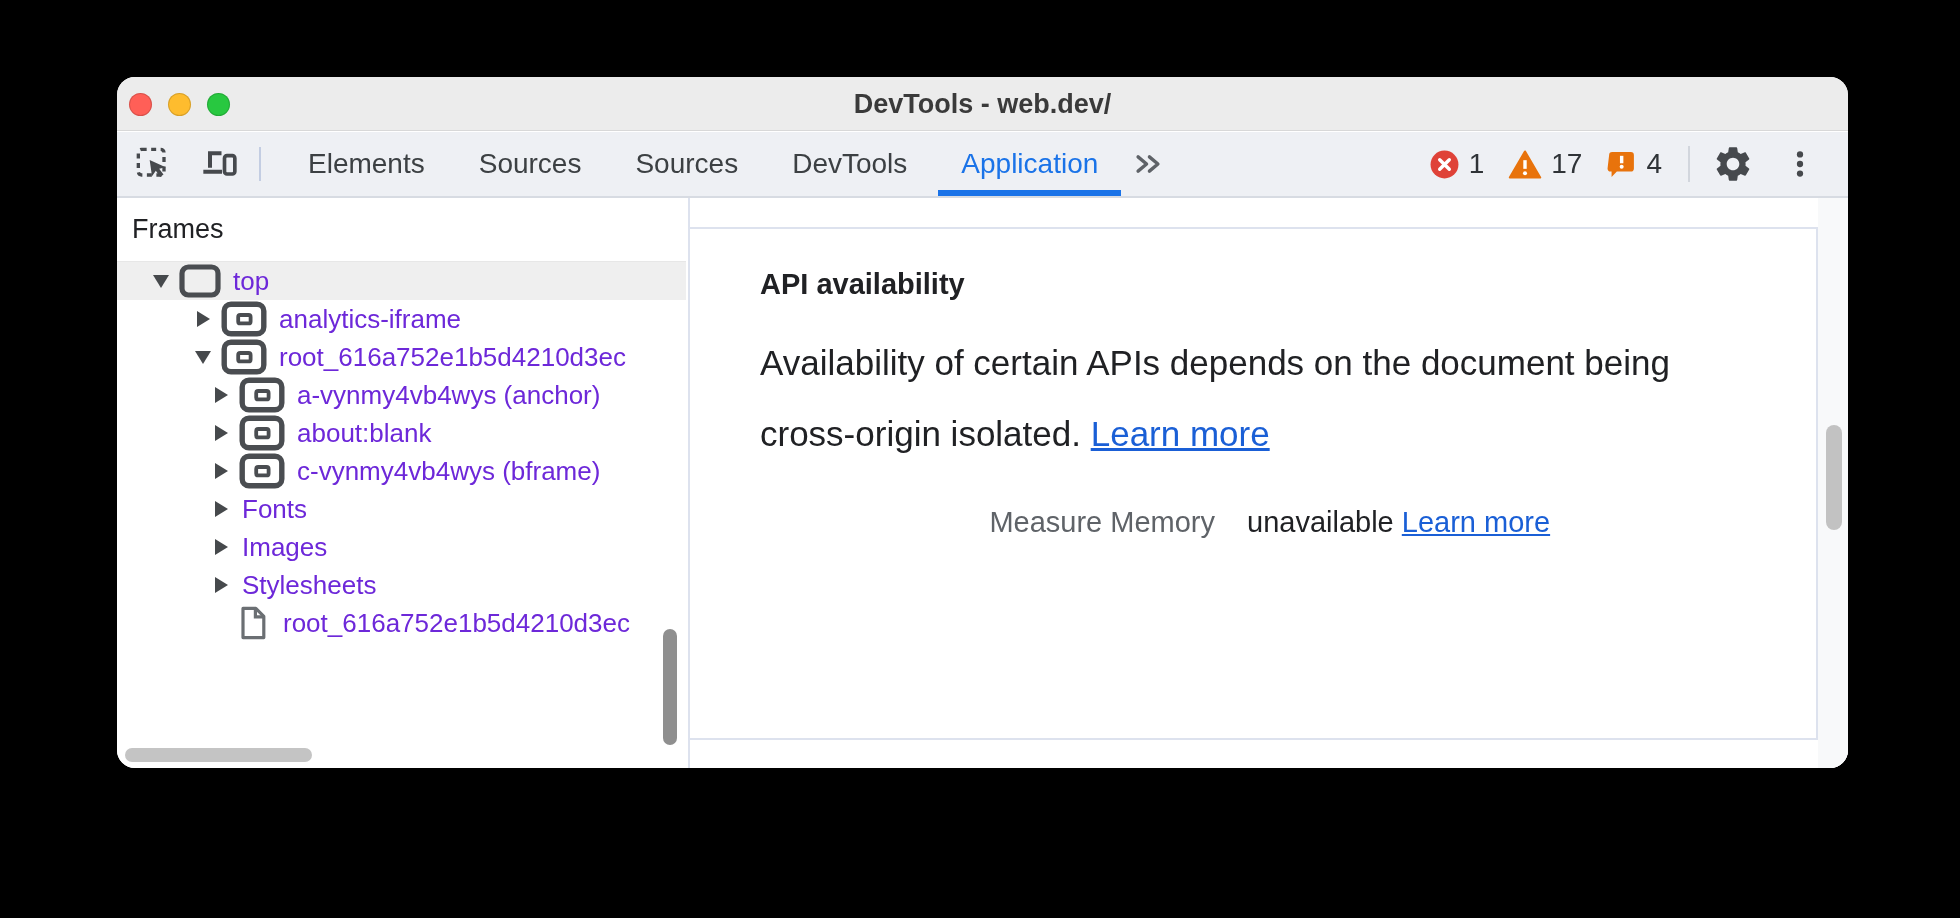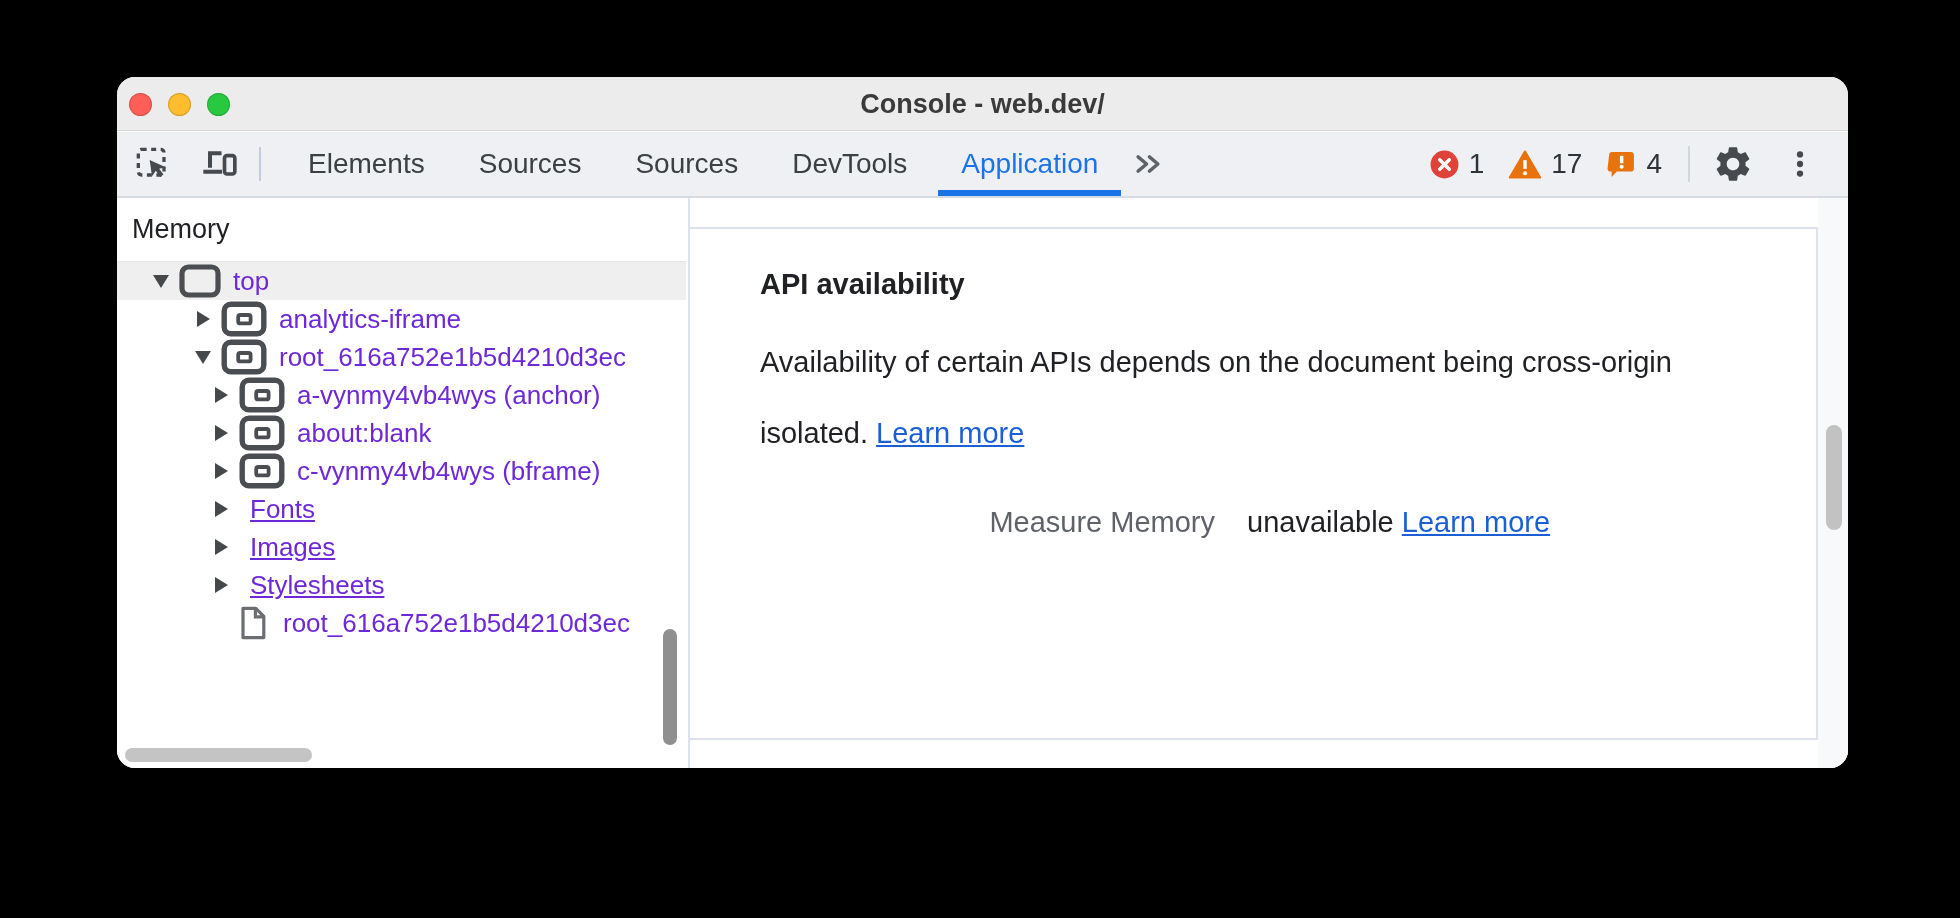--- a/index.html
+++ b/index.html
@@ -33,33 +33,33 @@
   .frames-header{height:64px;display:flex;align-items:center;padding-left:15px;font-size:27px;color:#202124;
                  border-bottom:1px solid #e7e7e7;}
   .tree{position:relative;}
   .trow{height:38px;display:flex;align-items:center;white-space:nowrap;font-size:26px;color:#6d28d9;overflow:hidden;}
   .trow.selected{background:#efefef;}
   .trow .arrowbox{width:16px;flex:none;display:flex;justify-content:center;}
   .tri-down{width:0;height:0;border-top:13px solid #46494c;border-left:8px solid transparent;border-right:8px solid transparent;}
   .tri-right{width:0;height:0;border-left:13px solid #46494c;border-top:8px solid transparent;border-bottom:8px solid transparent;}
   .lv0{padding-left:36px;} .lv1{padding-left:66px;margin-left:12px;} .lv2{padding-left:96px;} .docrow{padding-left:122px;}
   .tree-icon{margin:0 12px 0 10px;flex:none;display:flex;}
-  .grp-label{margin-left:21px;text-decoration:underline;}
+  .grp-label{margin-left:13px;}
   .doc-icon{margin-right:16px;flex:none;display:flex;}
   .v-thumb-side{position:absolute;right:9px;top:431px;width:14px;height:116px;background:#8f8f8f;border-radius:7px;}
   .h-thumb-side{position:absolute;left:8px;bottom:6px;width:187px;height:14px;background:#c4c4c4;border-radius:7px;}
   
   .main{position:absolute;left:571px;top:121px;right:0;bottom:0;background:#fff;border-left:2px solid #dde2ee;}
   .gutter{position:absolute;right:0;top:0;bottom:0;width:30px;background:#f8f9fa;}
   .v-thumb-main{position:absolute;right:6px;top:227px;width:16px;height:105px;background:#c2c2c2;border-radius:8px;}
   .card{position:absolute;left:0;top:29px;right:30px;bottom:28px;background:#fff;
         border-top:2px solid #dde2ee;border-right:2px solid #dde2ee;border-bottom:2px solid #dde2ee;
         padding:36px 70px 0 70px;overflow:hidden;}
   .card h2{margin:0;font-size:29px;line-height:38px;font-weight:700;color:#202124;}
-  .desc{margin-top:24px;font-size:29px;line-height:71px;color:#202124;max-width:992px;}
+  .desc{margin-top:24px;font-size:35px;line-height:71px;color:#202124;max-width:992px;}
   a.link{color:#1a5fd6;text-decoration:underline;cursor:pointer;}
   .fields{margin-top:18px;}
   .frow{display:flex;align-items:flex-start;font-size:29px;line-height:71px;}
   .frow + .frow{margin-top:19px;}
   .flabel{flex:0 0 455px;text-align:right;color:#5f6368;}
   .fvalue{margin-left:32px;max-width:502px;color:#202124;}
   .fnote{margin-left:26px;}
   svg{display:block;}
 </style>
 </head>
@@ -67,21 +67,21 @@
 
 <div class="canvas">
   <div class="window">
 
     <div class="titlebar">
       <div class="lights">
         <div class="light red"></div>
         <div class="light yellow"></div>
         <div class="light green"></div>
       </div>
-      <div class="title">Console - web.dev/</div>
+      <div class="title">DevTools - web.dev/</div>
     </div>
 
     <div class="toolbar">
       <div class="tool-btn">
         <span>
           <svg width="40" height="40" viewBox="0 0 24 24">
             <rect x="3.2" y="3.2" width="15.4" height="15.4" rx="2" fill="none" stroke="#46494d" stroke-width="2" stroke-dasharray="3 2.7"></rect>
             <path d="M10 9.6 L11.4 19.4 L13.7 16.1 L16.3 19.8 L18.3 18.3 L15.7 14.8 L19.6 13.9 Z" fill="#46494d"></path>
           </svg>
         </span>
@@ -156,21 +156,21 @@
               <circle cx="12" cy="5.6" r="2.1"></circle>
                 <circle cx="12" cy="12" r="2.1"></circle>
                 <circle cx="12" cy="18.4" r="2.1"></circle>
             </svg>
           </span>
         </div>
       </div>
     </div>
 
     <div class="sidebar">
-      <div class="frames-header">Memory</div>
+      <div class="frames-header">Frames</div>
       <div class="tree">
 
         <div class="trow lv0 selected">
           <span class="arrowbox">
               <span class="tri-down"></span>
             </span>
           <span class="tree-icon">
             <svg width="42" height="34" viewBox="0 0 21 17">
                 <rect x="1.5" y="1.5" width="18" height="14" rx="3.2" fill="none" stroke="#4a4d51" stroke-width="2.6"></rect>
               </svg>

